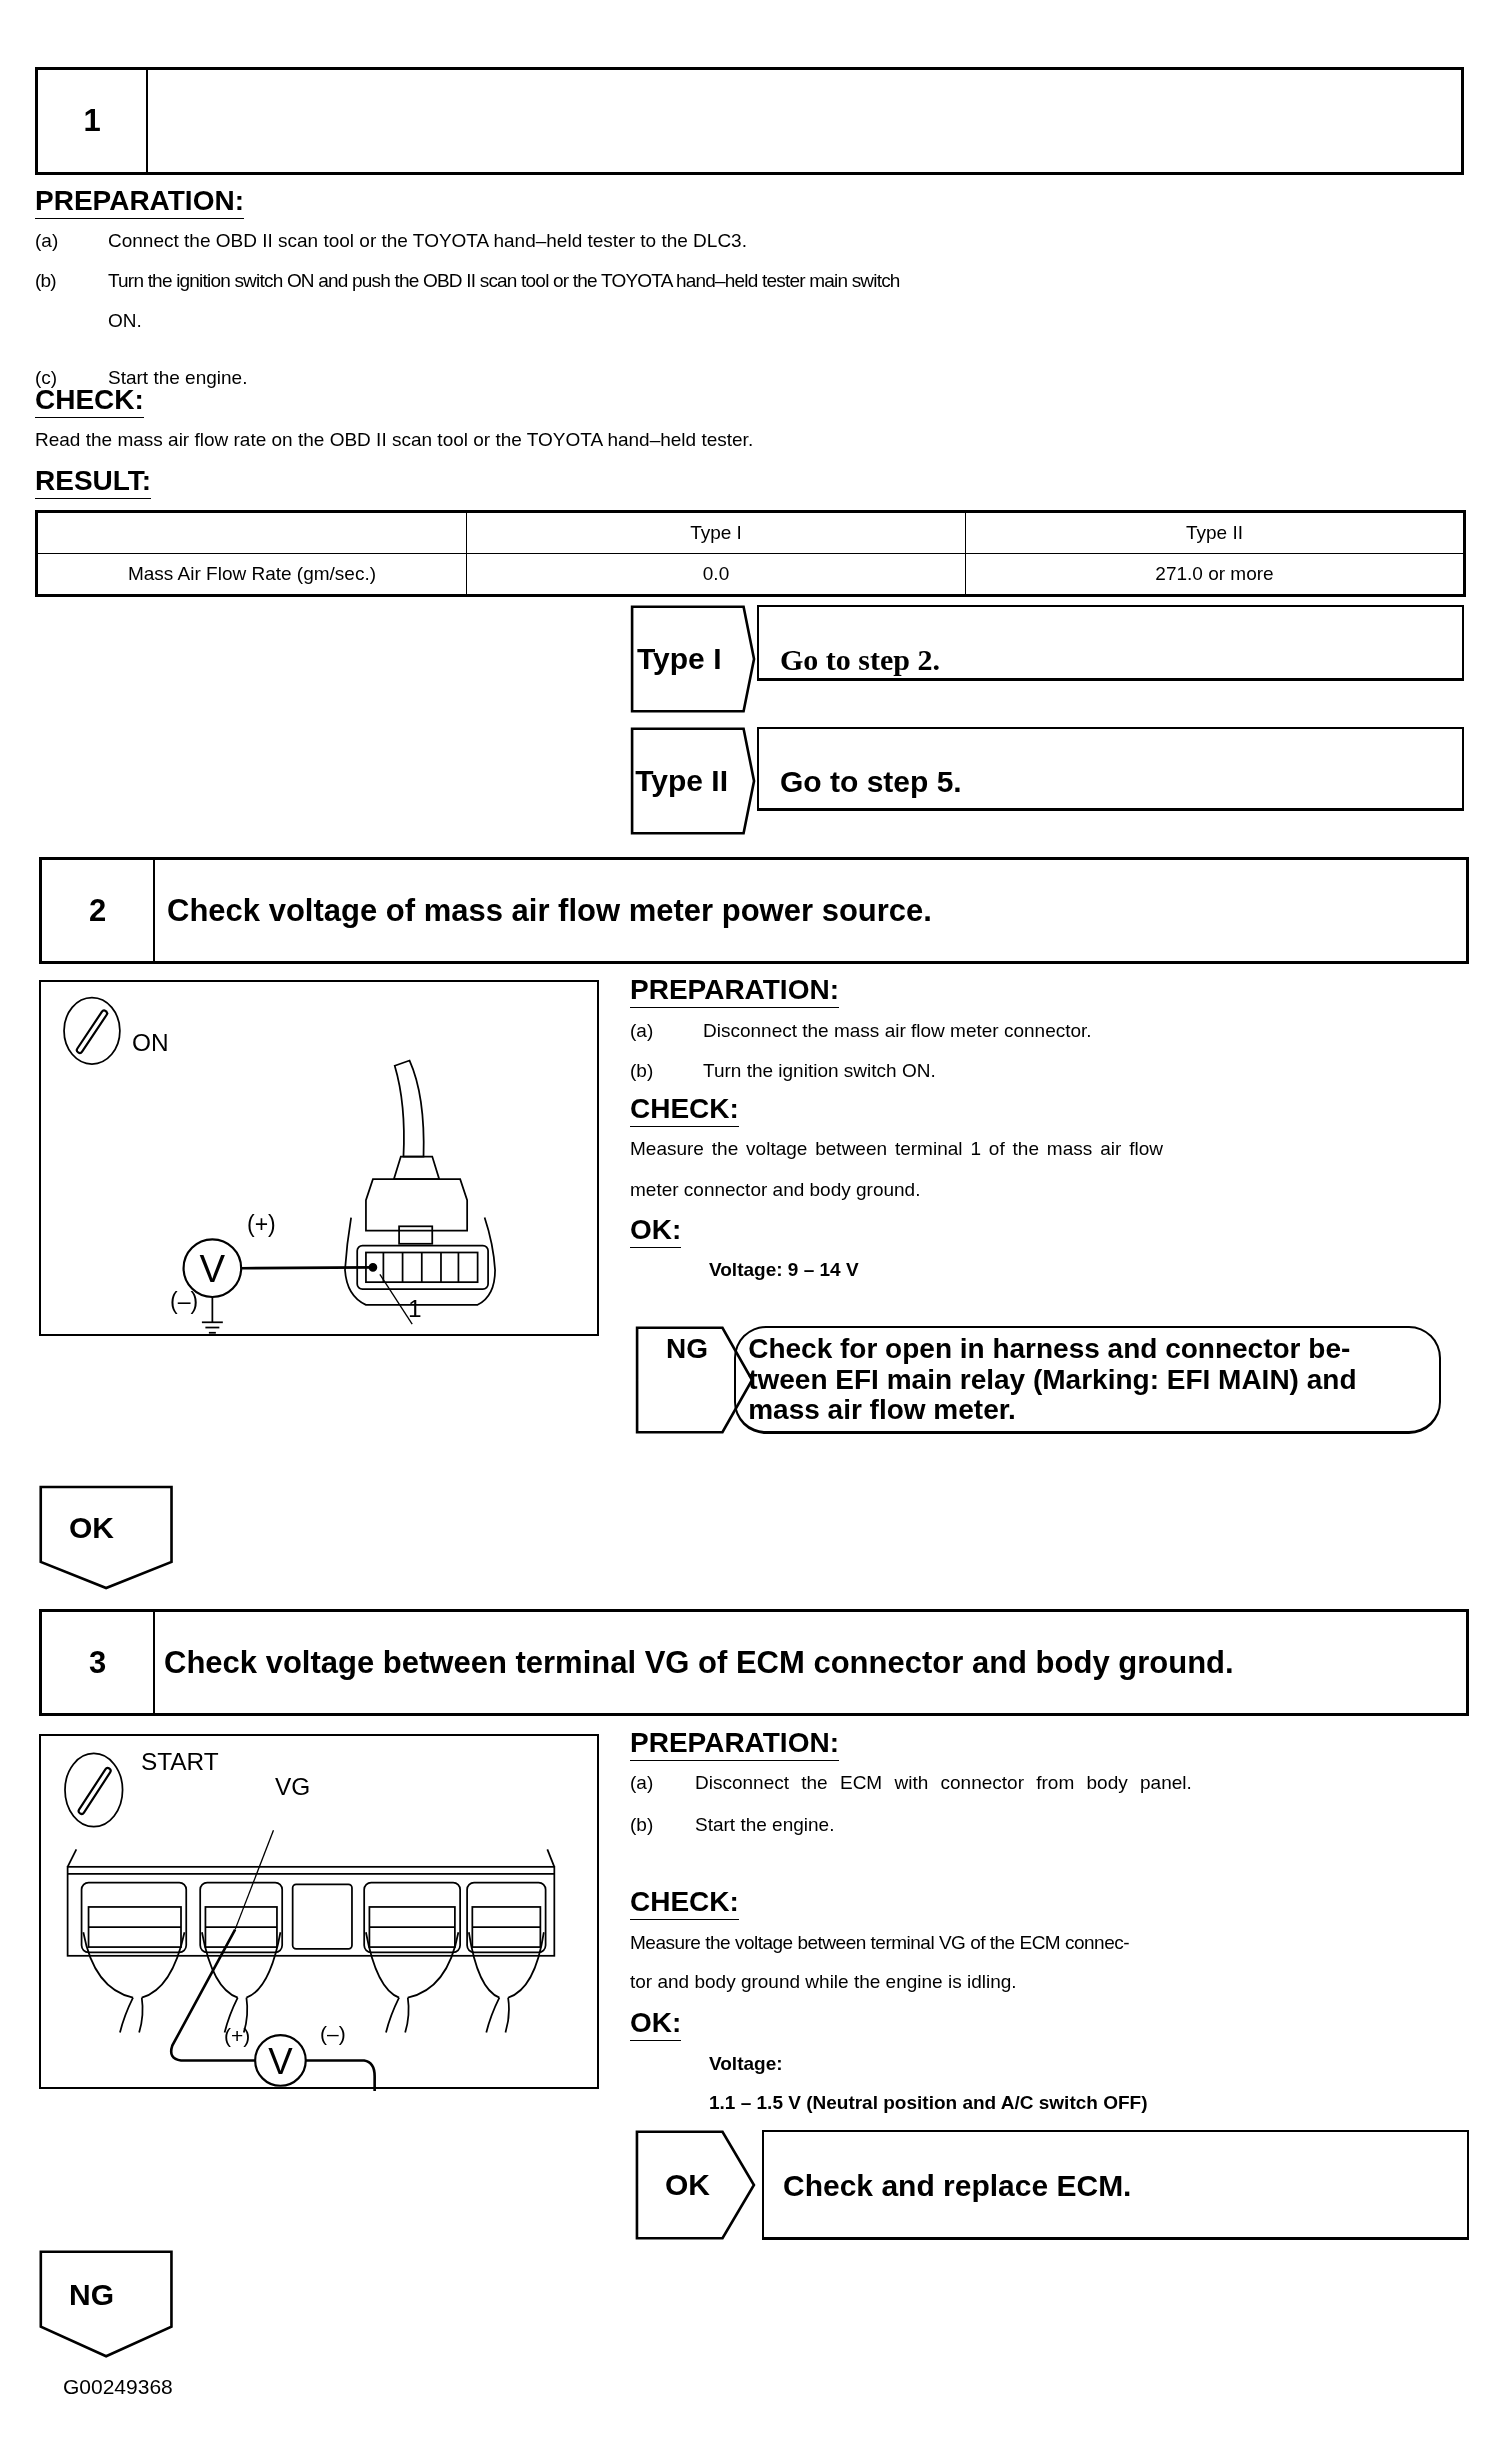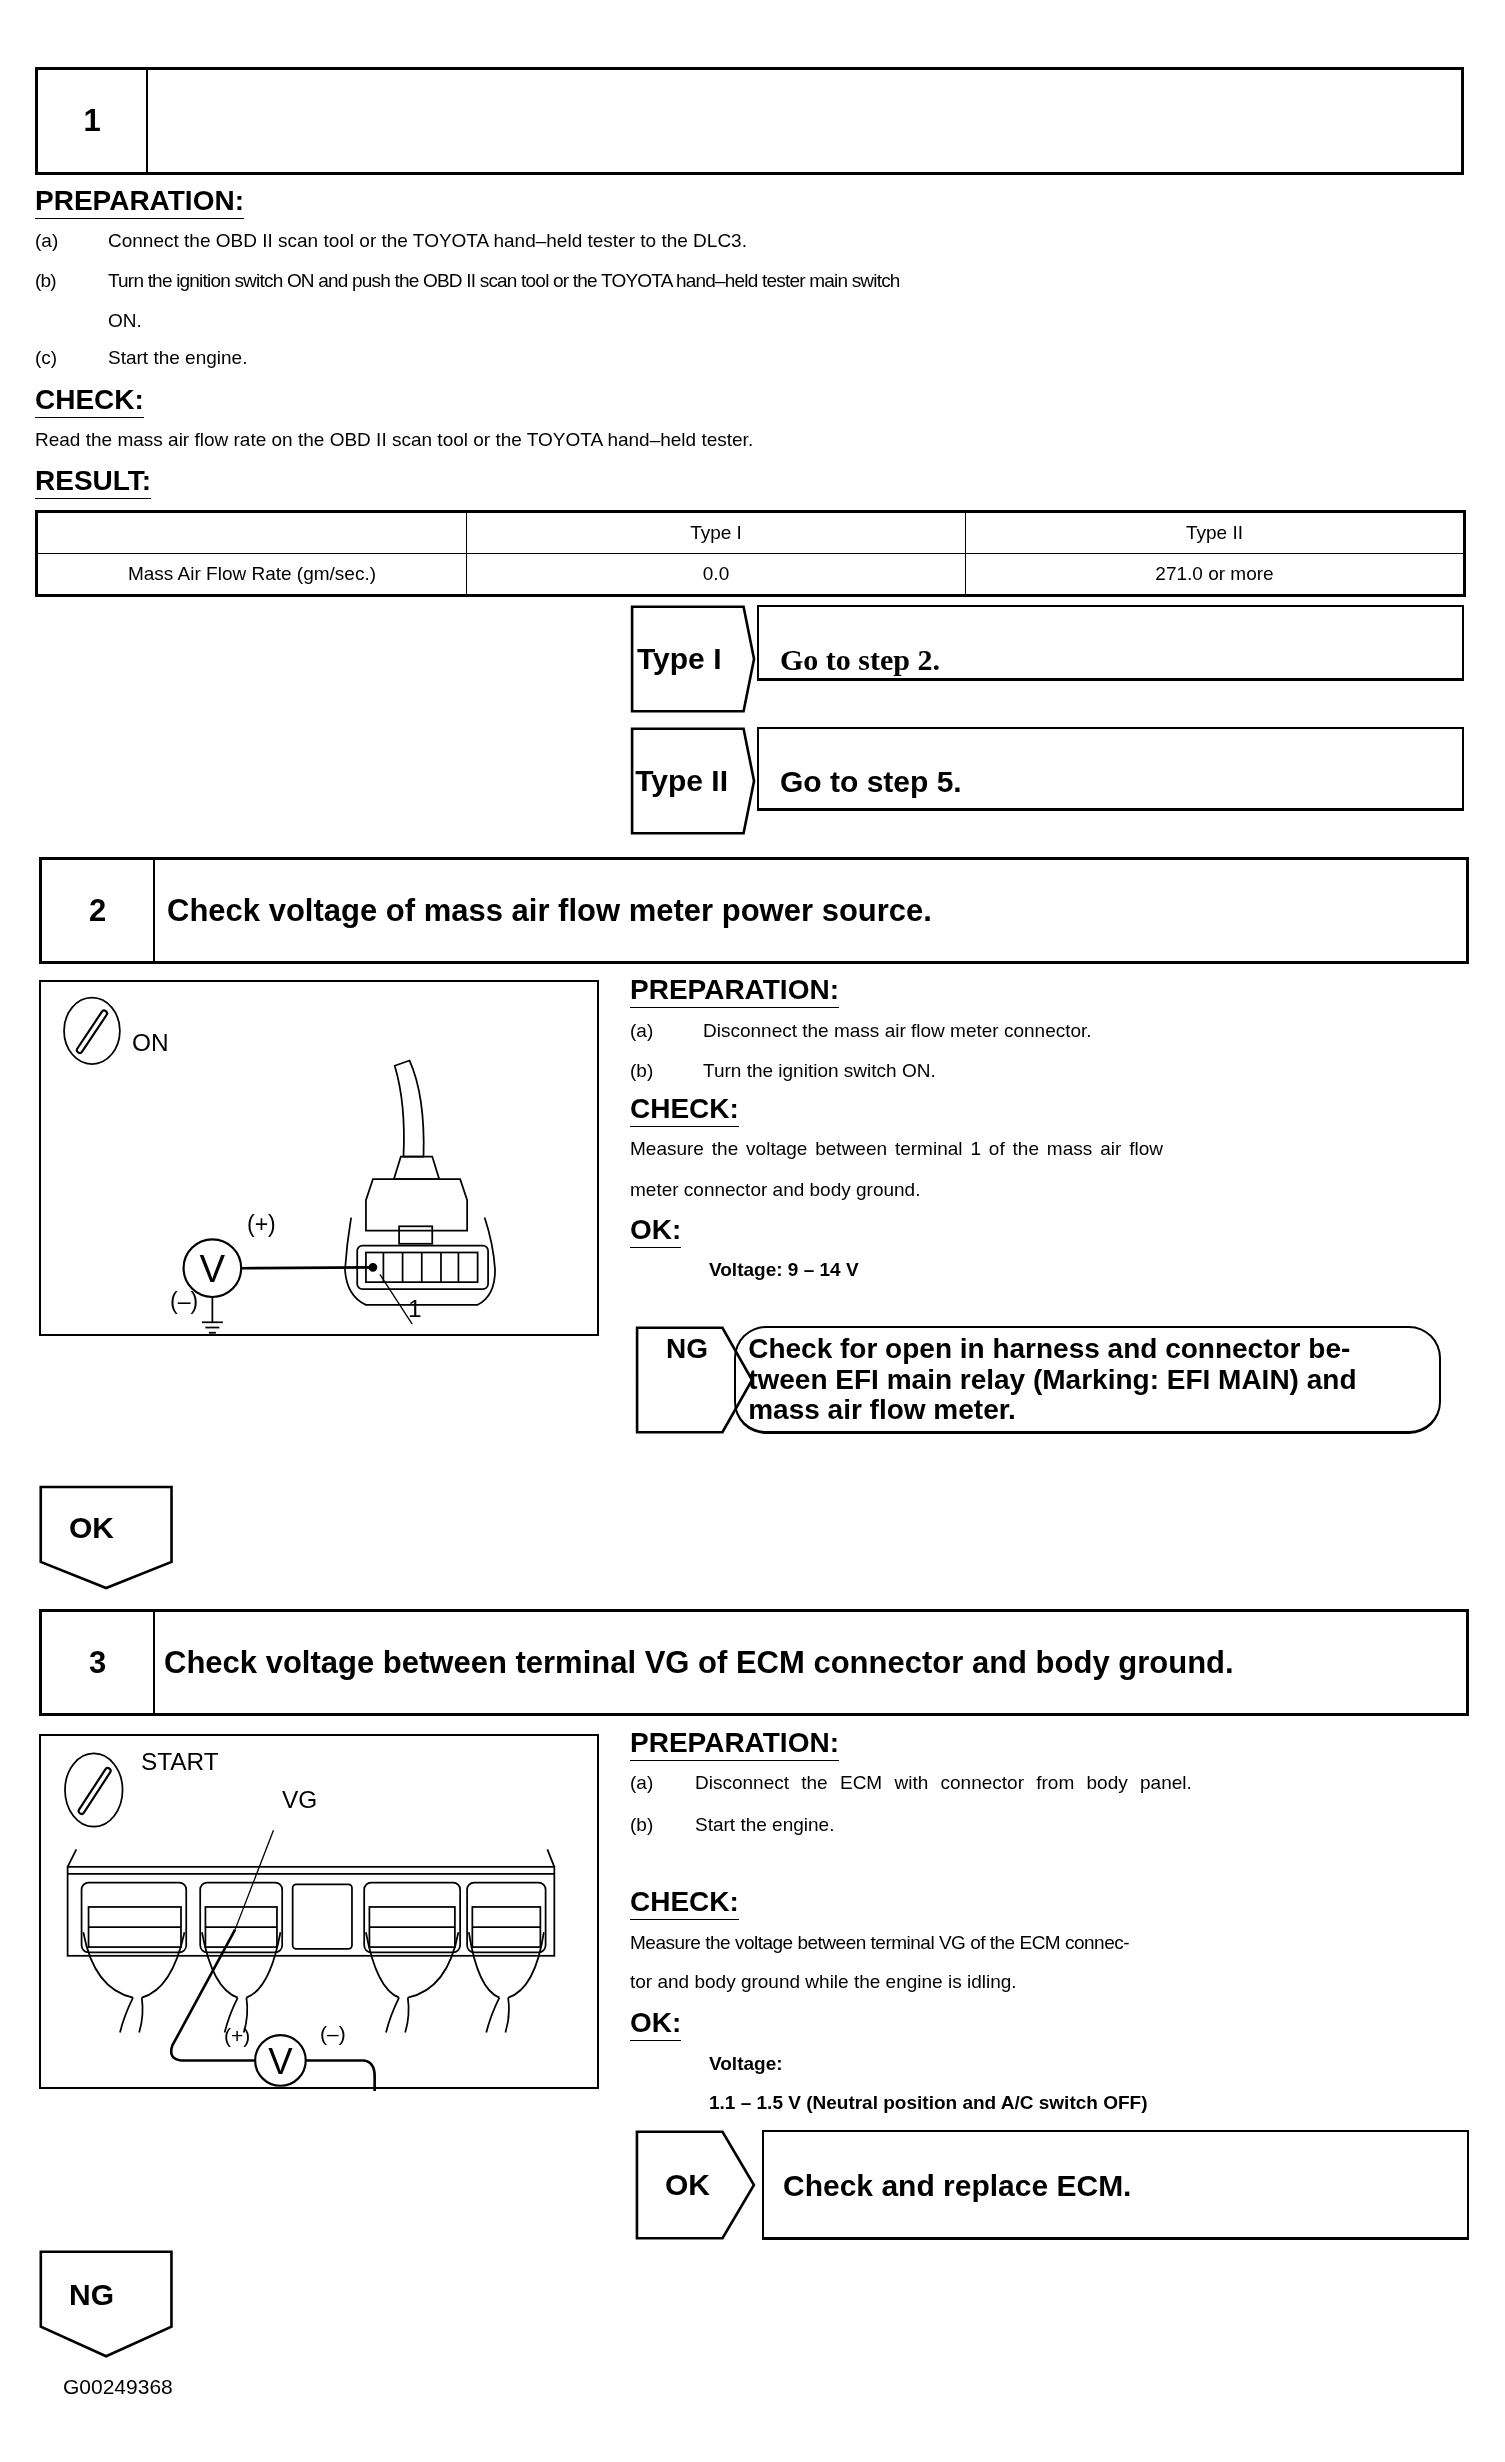--- a/index.html
+++ b/index.html
@@ -40,21 +40,21 @@
 </div>
 
 <div class="hdr" style="left:35px; top:185px;">PREPARATION:</div>
 <div class="txt" style="left:35px; top:225px;">
   <span class="lbl">(a)</span><span>Connect the OBD II scan tool or the TOYOTA hand–held tester to the DLC3.</span>
 </div>
 <div class="txt" style="left:35px; top:265px; letter-spacing:-0.8px;">
   <span class="lbl">(b)</span><span>Turn the ignition switch ON and push the OBD II scan tool or the TOYOTA hand–held tester main switch</span>
 </div>
 <div class="txt" style="left:108px; top:305px;">ON.</div>
-<div class="txt" style="left:35px; top:342px;">
+<div class="txt" style="left:35px; top:362px;">
   <span class="lbl">(c)</span><span>Start the engine.</span>
 </div>
 <div class="hdr" style="left:35px; top:384px;">CHECK:</div>
 <div class="txt" style="left:35px; top:424px;">Read the mass air flow rate on the OBD II scan tool or the TOYOTA hand–held tester.</div>
 <div class="hdr" style="left:35px; top:465px;">RESULT:</div>
 
 <table class="result" style="left:35px; top:510px; width:1429px;">
   <colgroup>
       <col style="width:430px">
       <col style="width:499px">
@@ -212,21 +212,21 @@
     <g>
       <path d="M222,222 L150,355 Q145,370 160,372 L253,372" fill="none" stroke="#000" stroke-width="3"></path>
       <circle cx="274" cy="372" r="29" fill="#fff" stroke="#000" stroke-width="2.5"></circle>
       <text x="274" y="388" font-size="42" text-anchor="middle" font-family="Liberation Sans, sans-serif">V</text>
       <path d="M303,372 L370,372 Q382,374 382,390 L382,420" fill="none" stroke="#000" stroke-width="3"></path>
       <line x1="370" y1="420" x2="394" y2="420" stroke="#000" stroke-width="2"></line>
     </g>
     <line x1="222" y1="222" x2="266" y2="108" stroke="#000" stroke-width="1.5"></line>
   </svg>
   <div class="abs" style="left:100px; top:12.2px; font-size:24.4px;">START</div>
-  <div class="abs" style="left:234px; top:50px; font-size:24.4px;margin-left:7px;">VG</div>
+  <div class="abs" style="left:234px; top:37px; font-size:24.4px;">VG</div>
   <div class="abs" style="left:183px; top:288px; font-size:21px;">(+)</div>
   <div class="abs" style="left:279px; top:286px; font-size:21px;">(–)</div>
 </div>
 
 <div class="hdr" style="left:630px; top:1727px;">PREPARATION:</div>
 <div class="txt" style="left:630px; top:1767px; word-spacing:7px;">
   <span class="lbl3">(a)</span><span>Disconnect the ECM with connector from body panel.</span>
 </div>
 <div class="txt" style="left:630px; top:1809px;">
   <span class="lbl3">(b)</span><span>Start the engine.</span>

